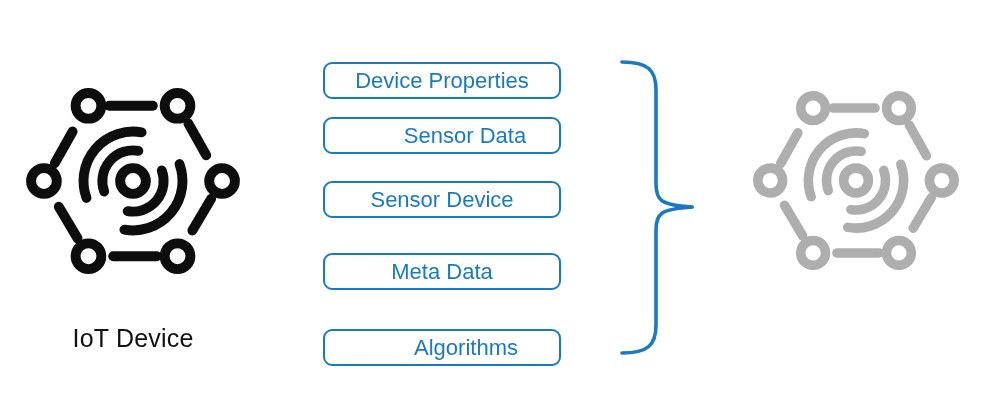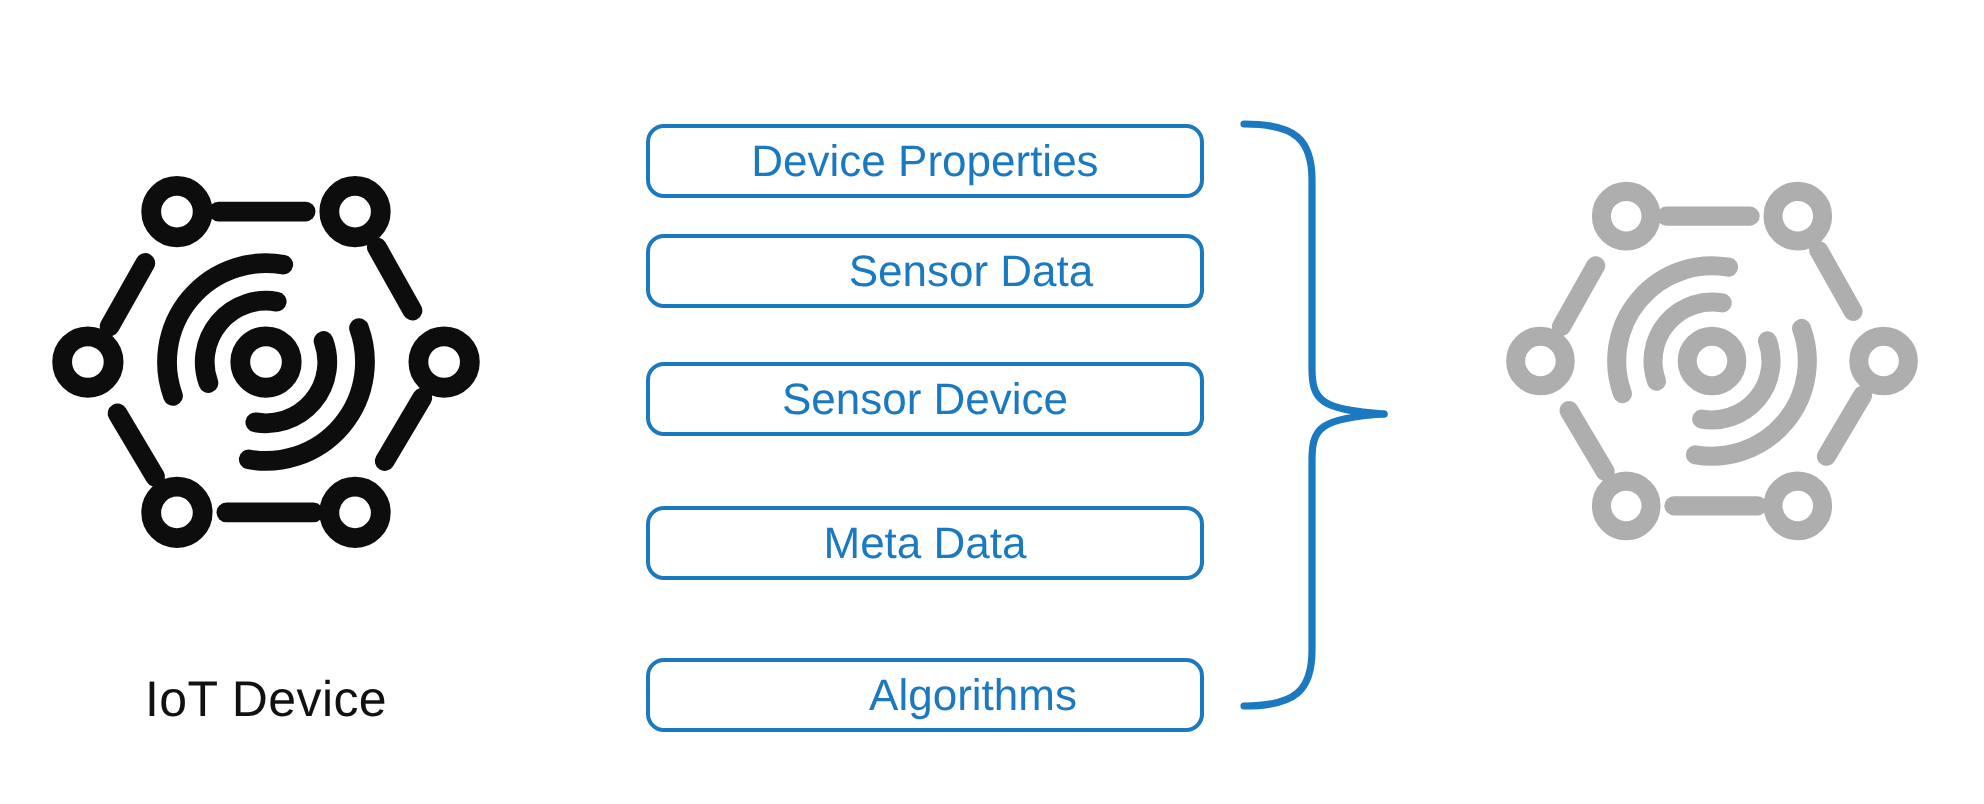--- a/index.html
+++ b/index.html
@@ -21,28 +21,27 @@
   .icon-left-svg{left:24px; top:86px; width:218px; height:190px; color:var(--icon-left);}
   .icon-right-svg{left:751px; top:89px; width:210px; height:183px; color:var(--icon-right);}
   .caption{
     position:absolute;
     top:324px;
     font-size:25px;
     color:var(--text);
     text-align:center;
     letter-spacing:0.2px;
     white-space:nowrap;
-    margin-top:12px;
   }
   .caption-left{left:24px; width:218px;}
   .caption-right{left:750px; width:210px;}
   .mapbox{
     position:absolute;
     left:323px;
-    width:279px;
+    width:238px;
     height:37px;
     box-sizing:border-box;
     border:2px solid var(--accent);
     border-radius:9px;
     color:var(--accent);
     font-size:22px;
     display:flex;
     align-items:center;
     justify-content:center;
     background:var(--bg);

